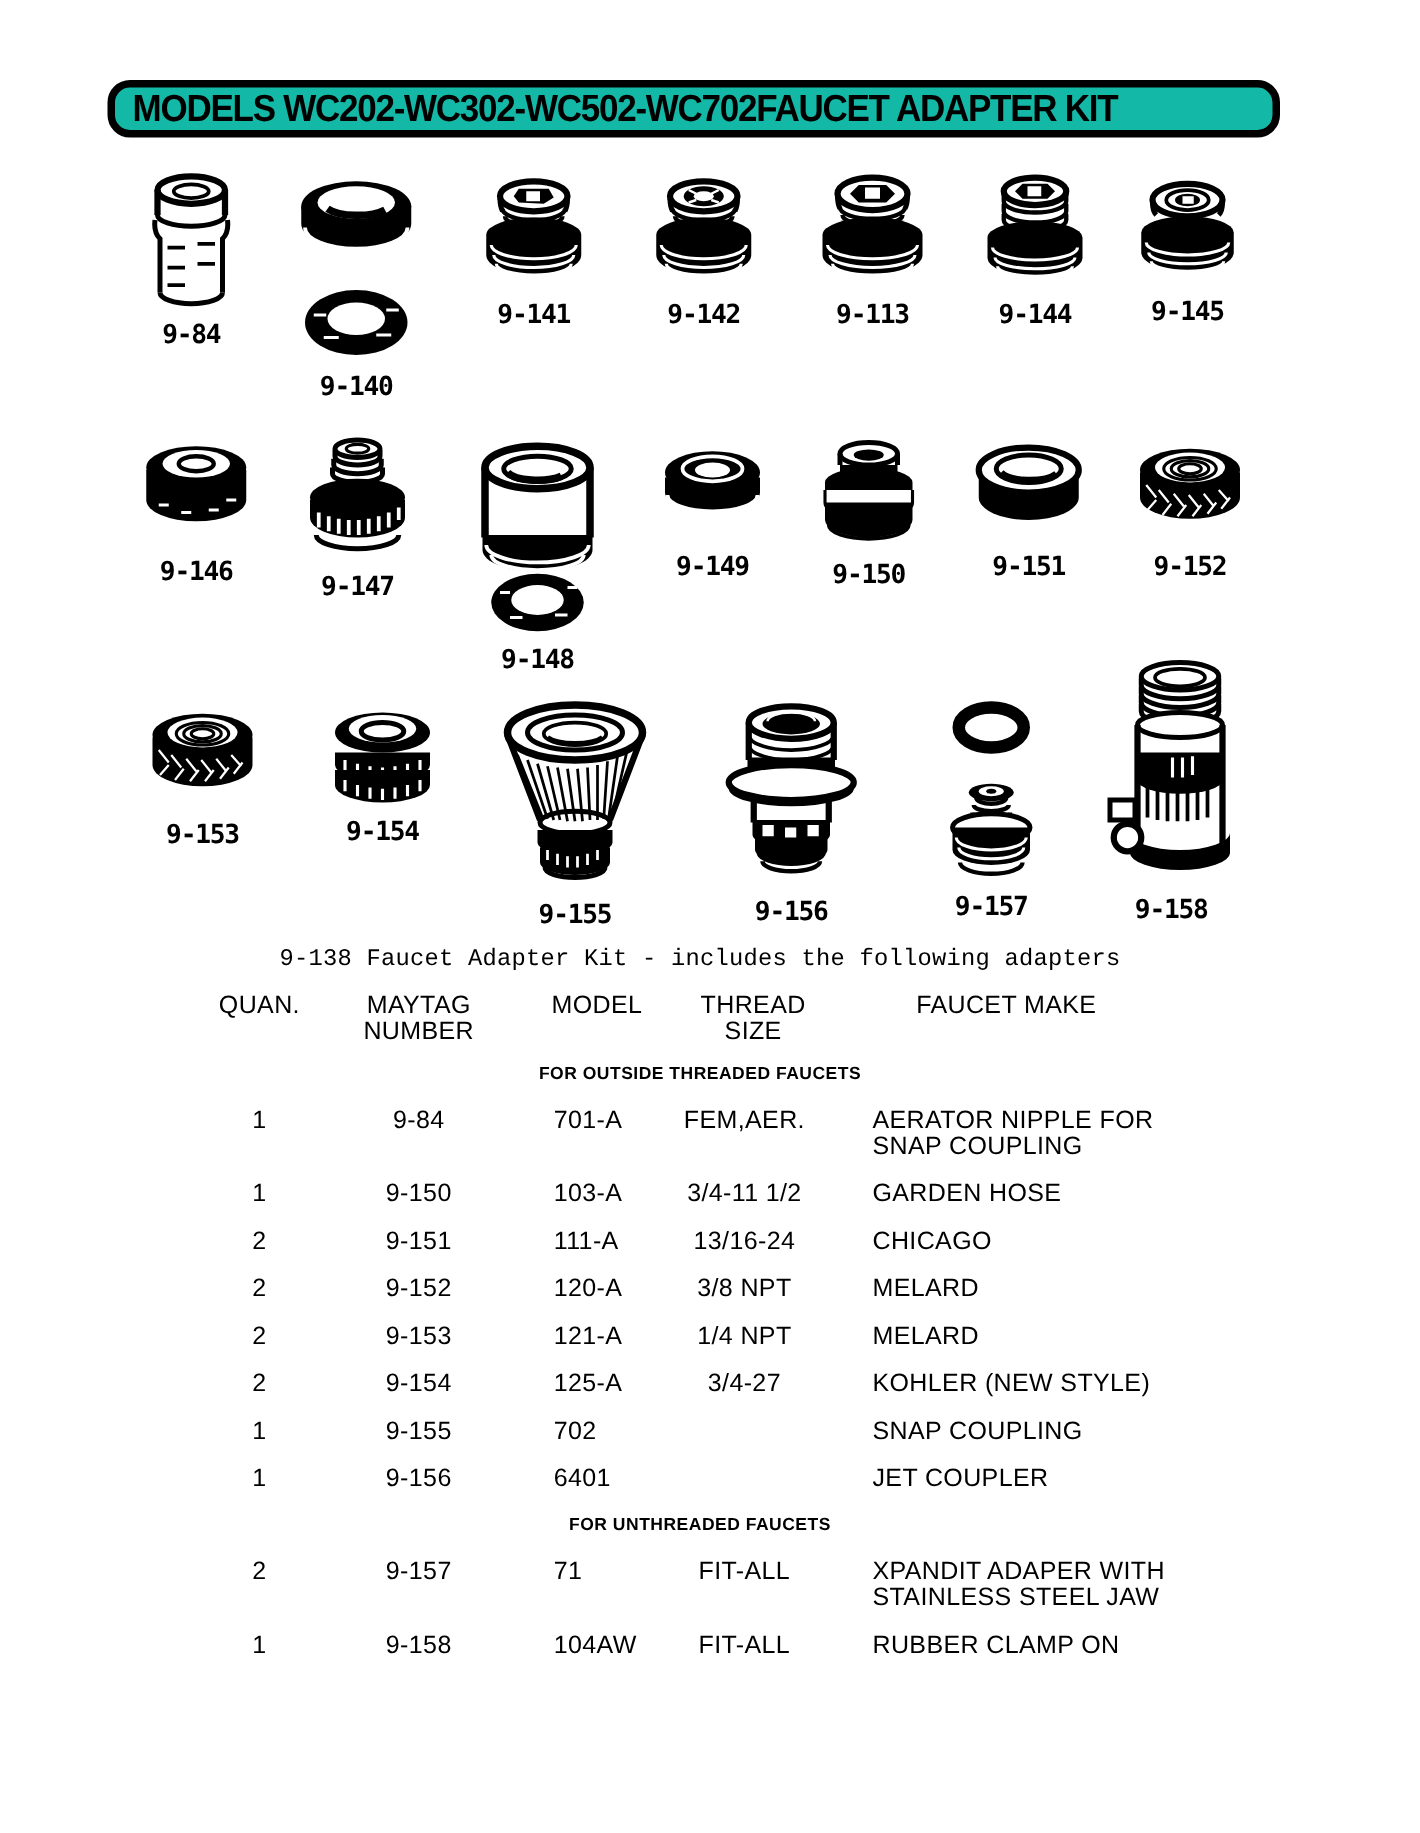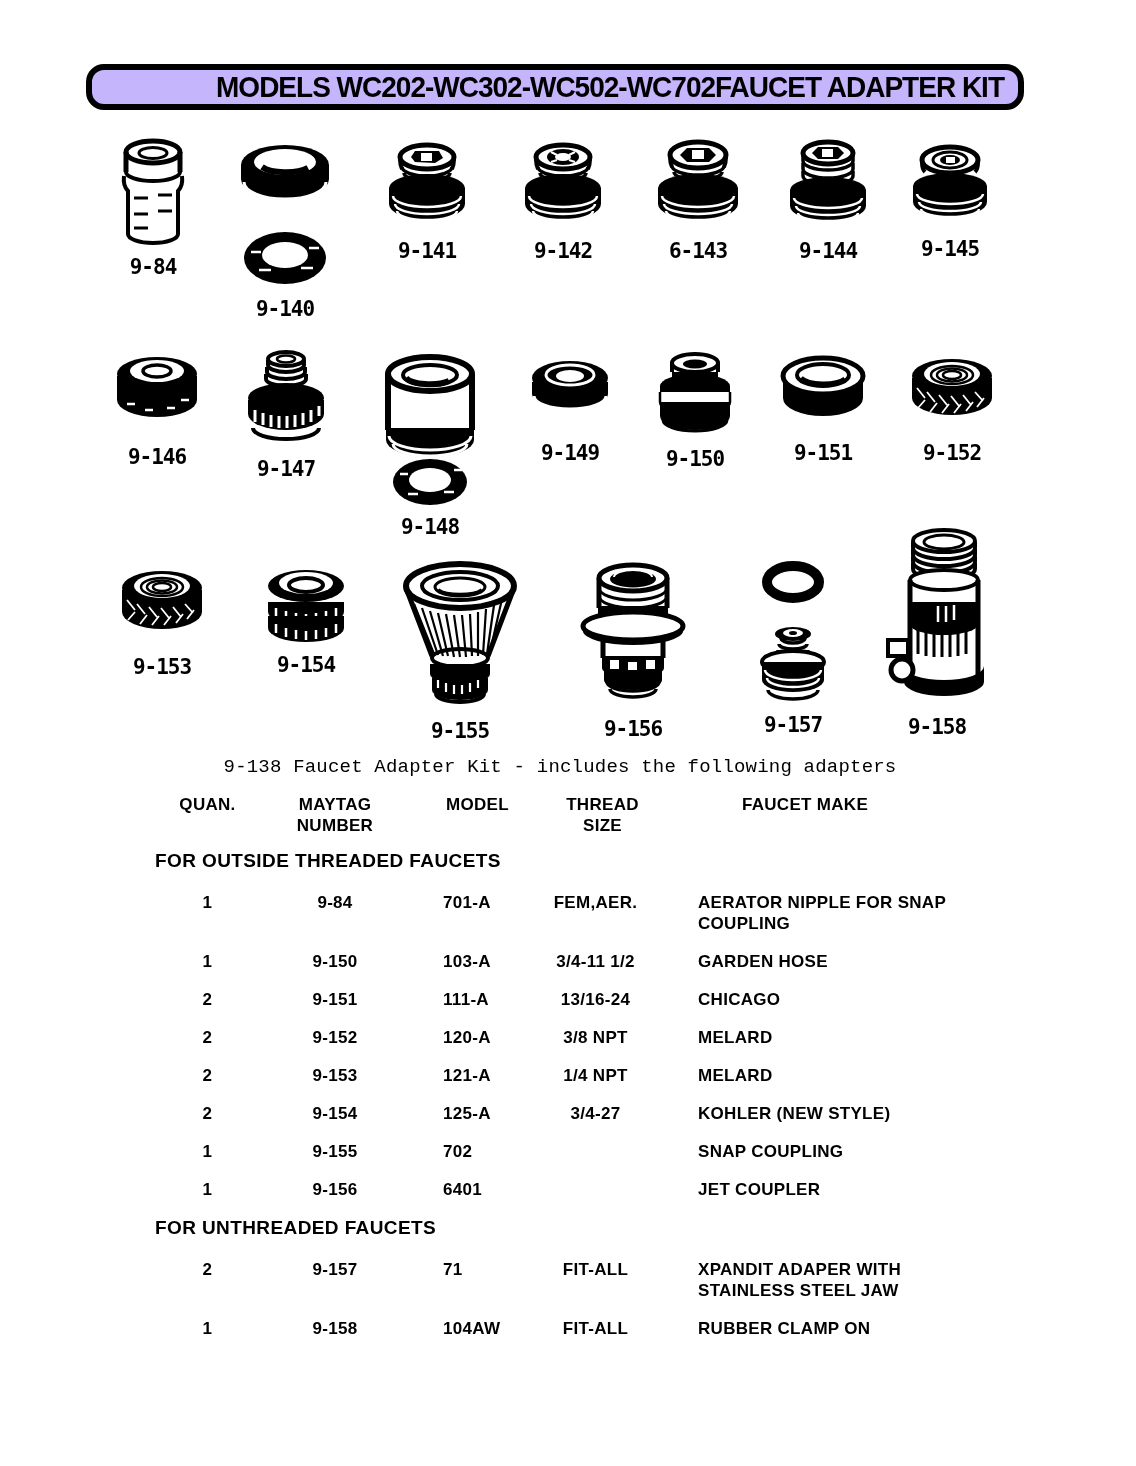--- a/index.html
+++ b/index.html
@@ -1,44 +1,44 @@
 <!DOCTYPE html>
 <html><head>
 <meta charset="utf-8">
 <style>
   html,body{margin:0;padding:0;background:#e8e8e8;}
   #page{position:relative;width:1136px;height:1466px;background:#ffffff;overflow:hidden;
         font-family:"Liberation Sans",sans-serif;color:#000;}
   
   #hdrbox{position:absolute;left:86px;top:64px;width:938px;height:46px;border:6px solid #000;
-          border-radius:18px;display:flex;align-items:center;justify-content:flex-end;
-          padding:0 14px;box-sizing:border-box;background:#c4b5fd;}
+          border-radius:18px;display:flex;align-items:center;justify-content:flex-start;
+          padding:0 14px;box-sizing:border-box;background:#14b8a6;}
   .hdr-txt{font-weight:800;font-size:28px;letter-spacing:-1px;transform:scaleY(1.08);white-space:nowrap;}
   
   .part{position:absolute;display:flex;flex-direction:column;align-items:center;}
   .plabel{font-family:"DejaVu Sans Mono",monospace;font-weight:700;font-size:21px;
           letter-spacing:-1px;margin-top:5px;white-space:nowrap;}
   svg{display:block;}
   
   #kit{position:absolute;left:155px;top:756px;width:810px;}
   #kit-title{font-family:Liberation Mono, monospace;font-size:19px;text-align:center;margin-bottom:16px;
              letter-spacing:.2px;white-space:nowrap;}
   .trow{display:grid;grid-template-columns:105px 150px 135px 115px 1fr;align-items:start;
-        font-size:17px;font-weight:700;letter-spacing:.3px;margin-bottom:17px;line-height:21px;}
+        font-size:20px;font-weight:400;letter-spacing:.3px;margin-bottom:17px;line-height:21px;}
   .thead{margin-bottom:14px;}
   .c-quan{text-align:center;}
   .c-mayt{text-align:center;}
   .c-model{padding-left:33px;}
   .h-model{text-align:center;padding-left:0;}
   .c-thread{text-align:center;padding-right:14px;}
   .h-thread{text-align:center;padding-right:0;}
   .c-make{padding-left:38px;max-width:290px;}
   .c-make .inner{max-width:250px;}
   .h-make{text-align:center;padding-left:0;}
-  .sec-label{font-size:19px;font-weight:600;letter-spacing:.4px;
+  .sec-label{text-align:center;font-size:14px;font-weight:600;letter-spacing:.4px;
              margin:4px 0 20px 0;}
   
   #footer{position:absolute;left:95px;top:1374px;width:945px;display:flex;align-items:center;}
   .rule-l{flex:1;height:5px;background:#000;}
   .rule-r{flex:1;height:3px;background:#000;}
   #pgnum{font-weight:700;font-size:21px;padding:0 14px;}
 </style>
 </head>
 <body>
 
@@ -110,21 +110,21 @@
     <svg width="108" height="96" viewBox="0 0 108 96">
       <ellipse cx="54" cy="17" rx="28" ry="13" fill="#fff" stroke="#000" stroke-width="5"></ellipse>
       <polygon points="43,10 65,10 72,17 65,24 43,24 36,17" fill="#000"></polygon>
       <rect x="48" y="12" width="12" height="9" fill="#fff"></rect>
       <path d="M26 19 c0 5 1 8 2 10 M82 19 c0 5 -1 8 -2 10" stroke="#000" stroke-width="4" fill="none"></path>
       <path d="M28 28 a26 9 0 0 0 52 0" fill="none" stroke="#000" stroke-width="3.5"></path>
       <path d="M30 34 a24 8 0 0 0 48 0" fill="none" stroke="#000" stroke-width="3.5"></path>
       <path d="M14 50 a40 14 0 0 1 80 0 l0 16 a40 16 0 0 1 -80 0 z" fill="#000"></path>
       <path d="M18 58 a36 11 0 0 0 72 0 M20 66 a34 10 0 0 0 68 0 M22 73 a32 9 0 0 0 64 0" stroke="#fff" stroke-width="2.5" fill="none"></path>
     </svg>
-    <div class="plabel">6-143</div>
+    <div class="plabel">9-113</div>
   </div>
 
   <div class="part" style="left:772px;top:138px;width:112px">
     <svg width="104" height="96" viewBox="0 0 104 96">
       <ellipse cx="52" cy="15" rx="25" ry="11" fill="#fff" stroke="#000" stroke-width="5"></ellipse>
       <polygon points="42,9 62,9 68,15 62,21 42,21 36,15" fill="#000"></polygon>
       <rect x="46" y="11" width="11" height="8" fill="#fff"></rect>
       <path d="M27 17 v6 a25 9 0 0 0 50 0 v-6" fill="none" stroke="#000" stroke-width="3.5"></path>
       <path d="M27 25 v6 a25 9 0 0 0 50 0 v-6" fill="none" stroke="#000" stroke-width="3.5"></path>
       <path d="M27 33 v5 a25 9 0 0 0 50 0 v-5" fill="none" stroke="#000" stroke-width="3.5"></path>

